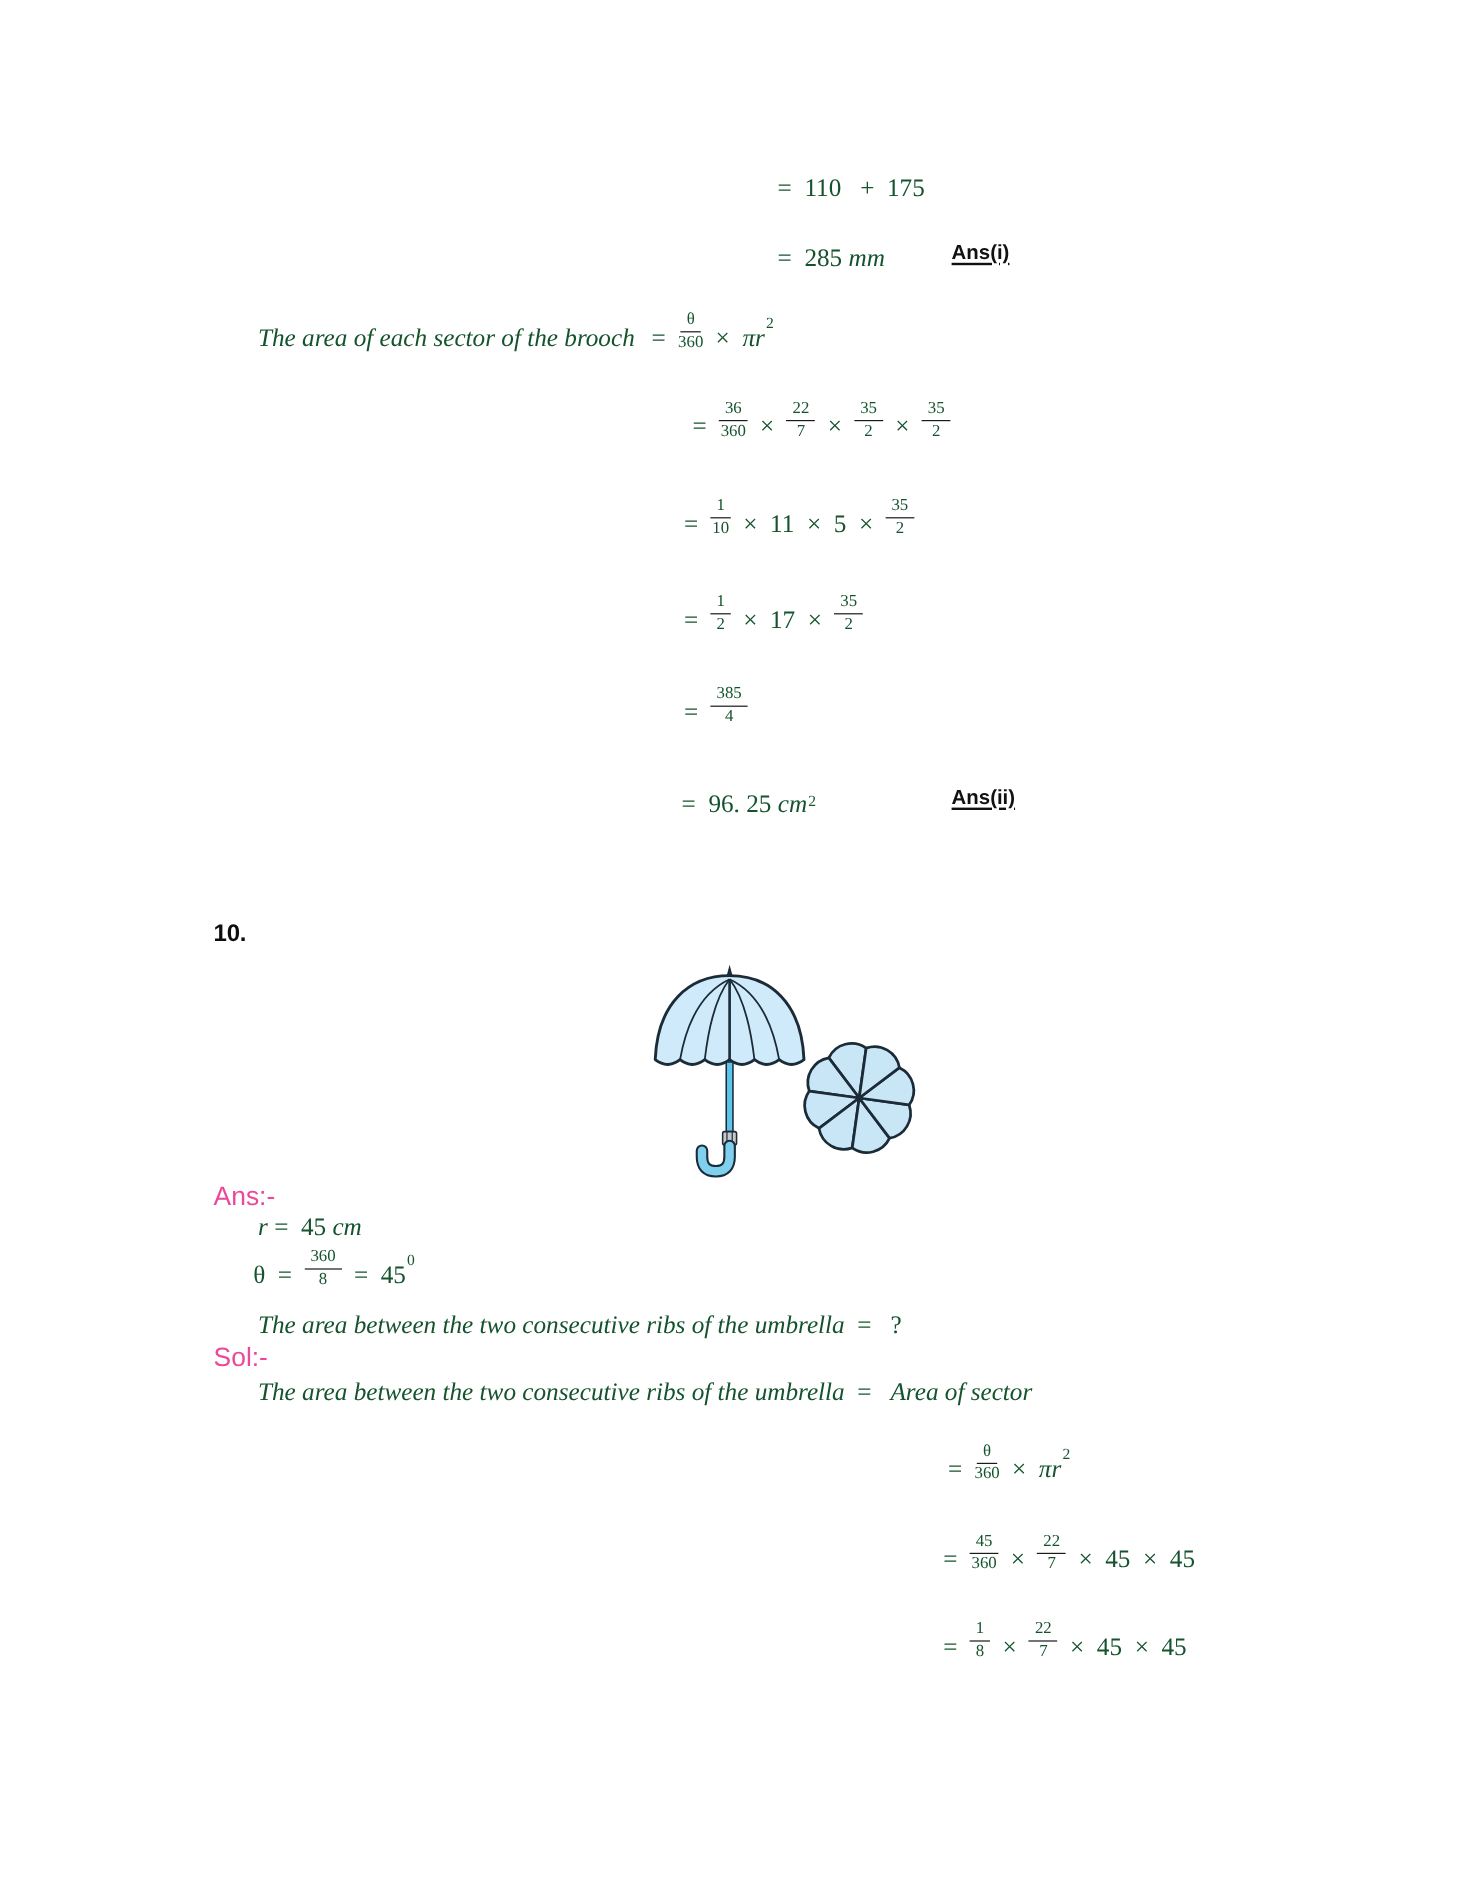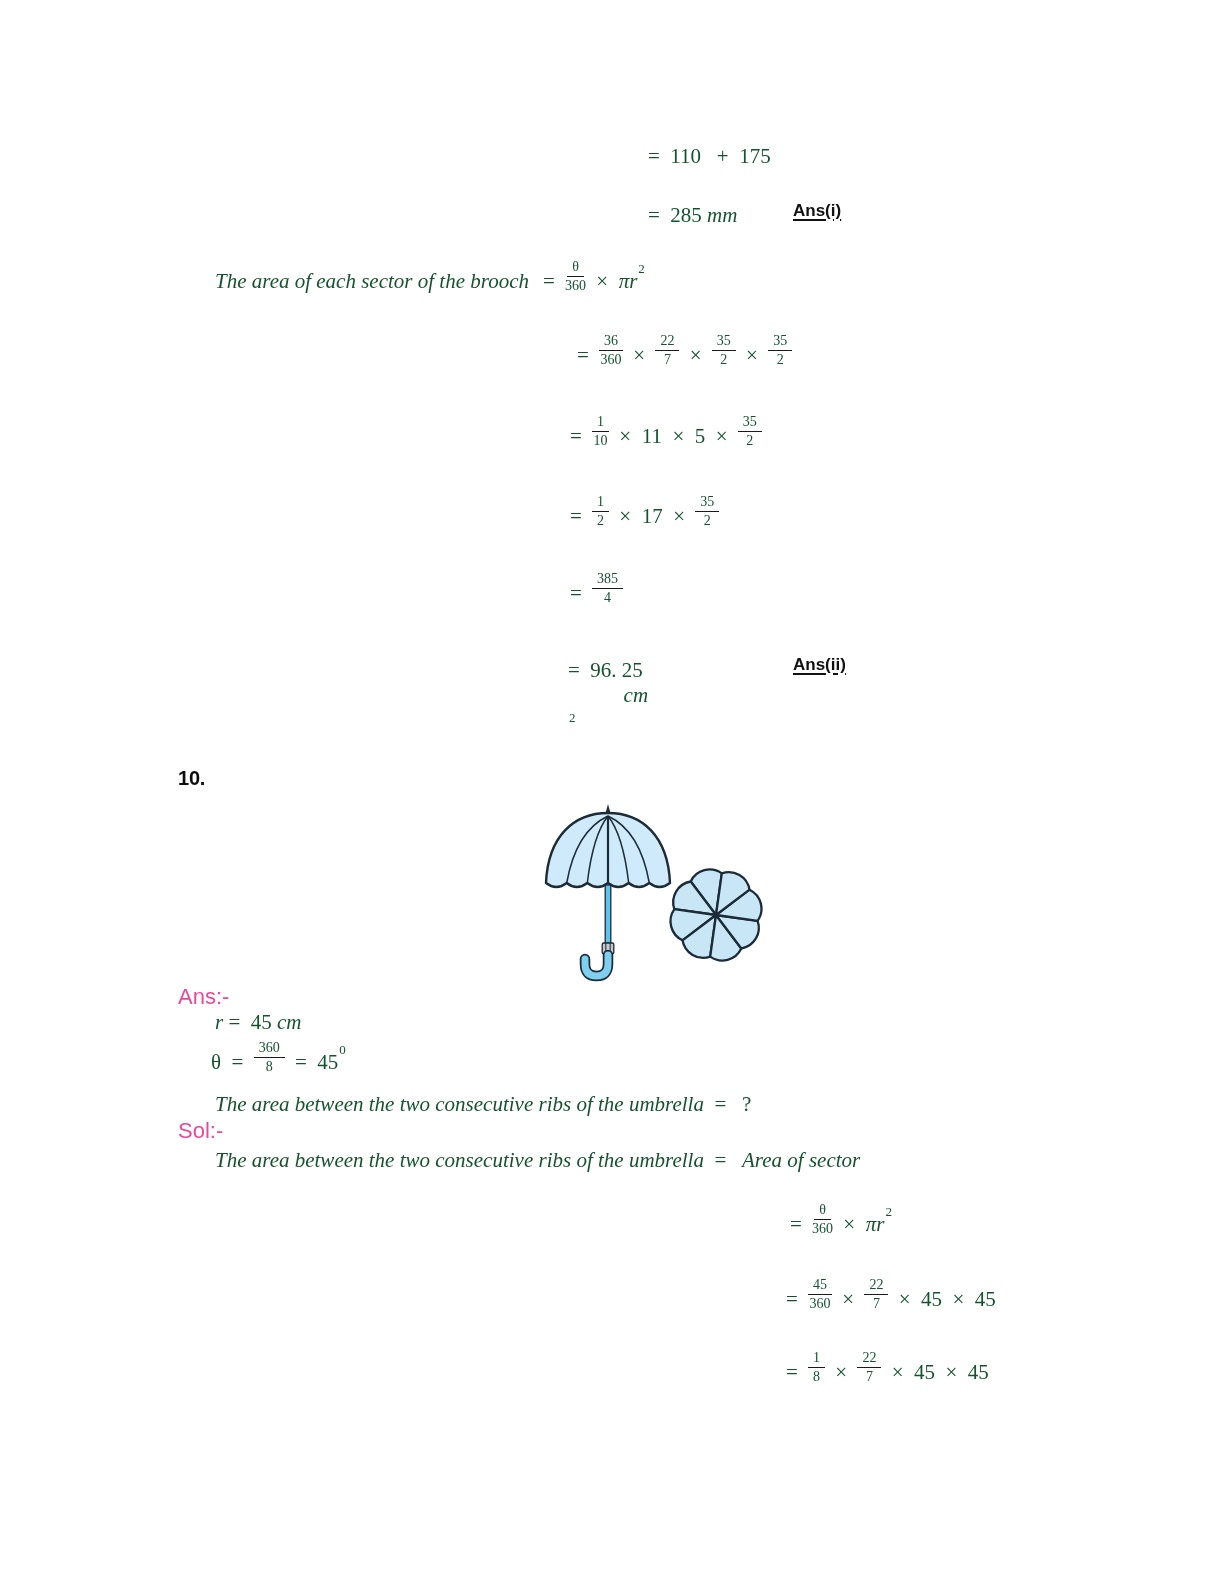--- a/index.html
+++ b/index.html
@@ -95,21 +95,21 @@
     <span>= </span>
     <span class="frac"><span class="num">1</span><span class="den">2</span></span>
     <span> ×  17  × </span>
     <span class="frac"><span class="num">35</span><span class="den">2</span></span>
   </div>
 <div class="abs eqrow" style="left:570px;top:571px;">
     <span>= </span>
     <span class="frac"><span class="num">385</span><span class="den">4</span></span>
   </div>
 
-<div class="abs eqrow" style="left:568px;top:658px;flex-direction:column;">
+<div class="abs eqrow" style="left:568px;top:658px;">
     <span>=  96. 25 </span>
     <span class="mvar">cm</span>
     <span class="msup">2</span>
   </div>
 <div class="abs ans-label" style="left:793px;top:655px;text-align:center;">Ans(ii)</div>
 
 <div class="abs question" style="left:178px;top:716px;width:920px;">
   <span class="qnum">10.</span>
 </div>
 

